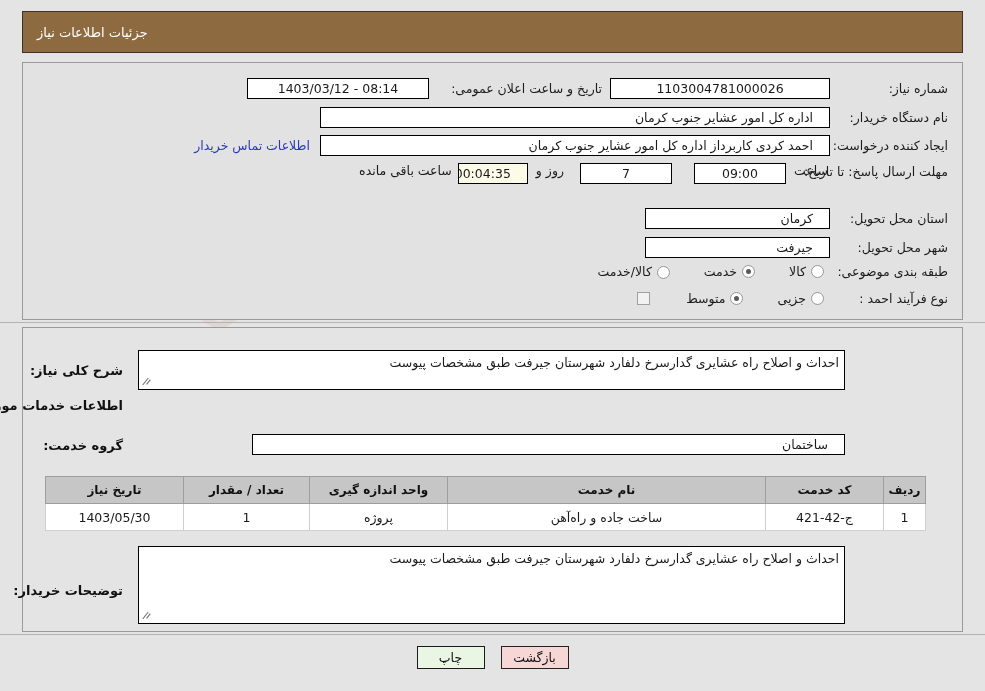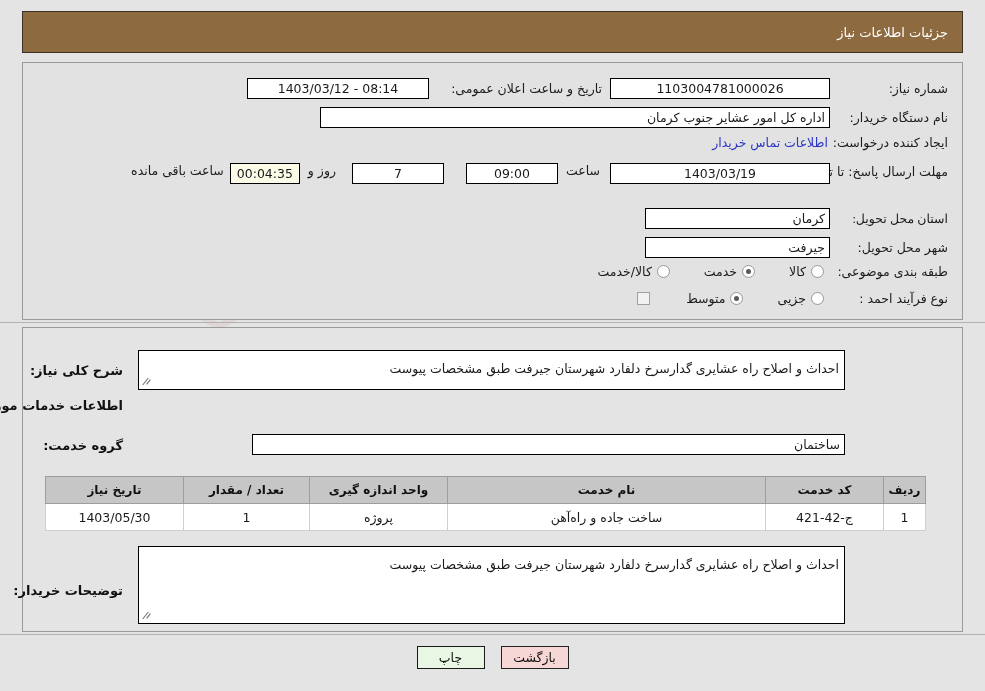--- a/index.html
+++ b/index.html
@@ -55,21 +55,21 @@
     left: 22px;
     top: 11px;
     width: 941px;
     height: 42px;
     background: #8d6a3f;
     border: 1px solid #3d3228;
     box-sizing: border-box;
     color: #ffffff;
     display: flex;
     align-items: center;
-    justify-content: flex-start;
+    justify-content: flex-end;
     padding: 0 14px;
     z-index: 10;
   }
   #page-header .title {
     font-size: 13px;
   }
 
   
   .panel {
     position: absolute;
@@ -97,21 +97,21 @@
   .lbl.two-line { line-height: 15px; }
 
   .box {
     background: #ffffff;
     border: 1px solid #000000;
     box-sizing: border-box;
     height: 21px;
     line-height: 19px;
     font-size: 12.5px;
     color: #1a1a1a;
-    padding: 0 4px;
+    padding: 0 16px;
     overflow: hidden;
     white-space: nowrap;
     direction: rtl;
   }
   .box.center { text-align: center; }
   .box.right  { text-align: right; }
   .box.cream  { background: #fbfbe8; }
 
   .link {
     color: #2b36c4;
@@ -168,21 +168,21 @@
     white-space: nowrap;
     text-align: right;
   }
   .textarea {
     position: absolute;
     background: #ffffff;
     border: 1px solid #000000;
     box-sizing: border-box;
     font-size: 12.5px;
     color: #1a1a1a;
-    padding: 9px 5px;
+    padding: 3px 5px;
     overflow: hidden;
     direction: rtl;
     text-align: right;
     line-height: 17px;
   }
   .resize-grip {
     position: absolute;
     left: 3px;
     bottom: 2px;
     width: 10px; height: 10px;
@@ -298,56 +298,56 @@
     <div class="box center" style="width:182px; margin-right:8px;">08:14 - 1403/03/12</div>
   </div>
 
   <div class="frm-row" style="right:14px; top:44px;">
     <div class="lbl" style="width:110px;">نام دستگاه خریدار:</div>
     <div class="box right" style="width:510px; margin-right:8px;">اداره کل امور عشایر جنوب کرمان</div>
   </div>
 
   <div class="frm-row" style="right:14px; top:72px;">
     <div class="lbl" style="width:110px;">ایجاد کننده درخواست:</div>
+    <div class="box right" style="width:510px; margin-right:8px;">احمد کردی   کاربرداز اداره کل امور عشایر جنوب کرمان</div>
     <div class="link" style="margin-right:10px;">اطلاعات تماس خریدار</div>
   </div>
 
   <div class="frm-row" style="right:14px; top:100px; align-items:flex-start;">
     <div class="lbl two-line" style="width:110px; padding-top:1px;">مهلت ارسال پاسخ: تا تاریخ:</div>
-    <div class="box center" style="width:220px; margin-right:8px;">1403/03/19</div>
     <div class="sep-text" style="margin-right:10px;">ساعت</div>
     <div class="box center" style="width:92px; margin-right:8px;">09:00</div>
     <div class="box center" style="width:92px; margin-right:22px;">7</div>
     <div class="sep-text" style="margin-right:16px;">روز و</div>
     <div class="box cream center" style="width:70px; margin-right:8px;">00:04:35</div>
     <div class="sep-text" style="margin-right:6px;">ساعت باقی مانده</div>
   </div>
 
   <div class="frm-row" style="right:14px; top:145px;">
-    <div class="lbl" style="width:110px;font-family:Liberation Serif, serif;">استان محل تحویل:</div>
+    <div class="lbl" style="width:110px;">استان محل تحویل:</div>
     <div class="box right" style="width:185px; margin-right:8px;">کرمان</div>
   </div>
 
   <div class="frm-row" style="right:14px; top:174px;">
     <div class="lbl" style="width:110px;">شهر محل تحویل:</div>
     <div class="box right" style="width:185px; margin-right:8px;">جیرفت</div>
   </div>
 
   <div class="frm-row" style="right:14px; top:201px;">
     <div class="lbl" style="width:110px;">طبقه بندی موضوعی:</div>
     <div class="radio-group" style="margin-right:14px;">
       <div class="radio-item">
         <span class="radio"></span>
         <span class="radio-lbl">کالا</span>
       </div>
       <div class="radio-item" style="margin-right:28px;">
         <span class="radio on"></span>
         <span class="radio-lbl">خدمت</span>
       </div>
-      <div class="radio-item" style="margin-right:28px;">
+      <div class="radio-item" style="margin-right:28px;align-items:flex-end;">
         <span class="radio"></span>
         <span class="radio-lbl">کالا/خدمت</span>
       </div>
     </div>
   </div>
 
   <div class="frm-row" style="right:14px; top:228px;">
     <div class="lbl" style="width:110px;">نوع فرآیند احمد :</div>
     <div class="radio-group" style="margin-right:14px;">
       <div class="radio-item">

